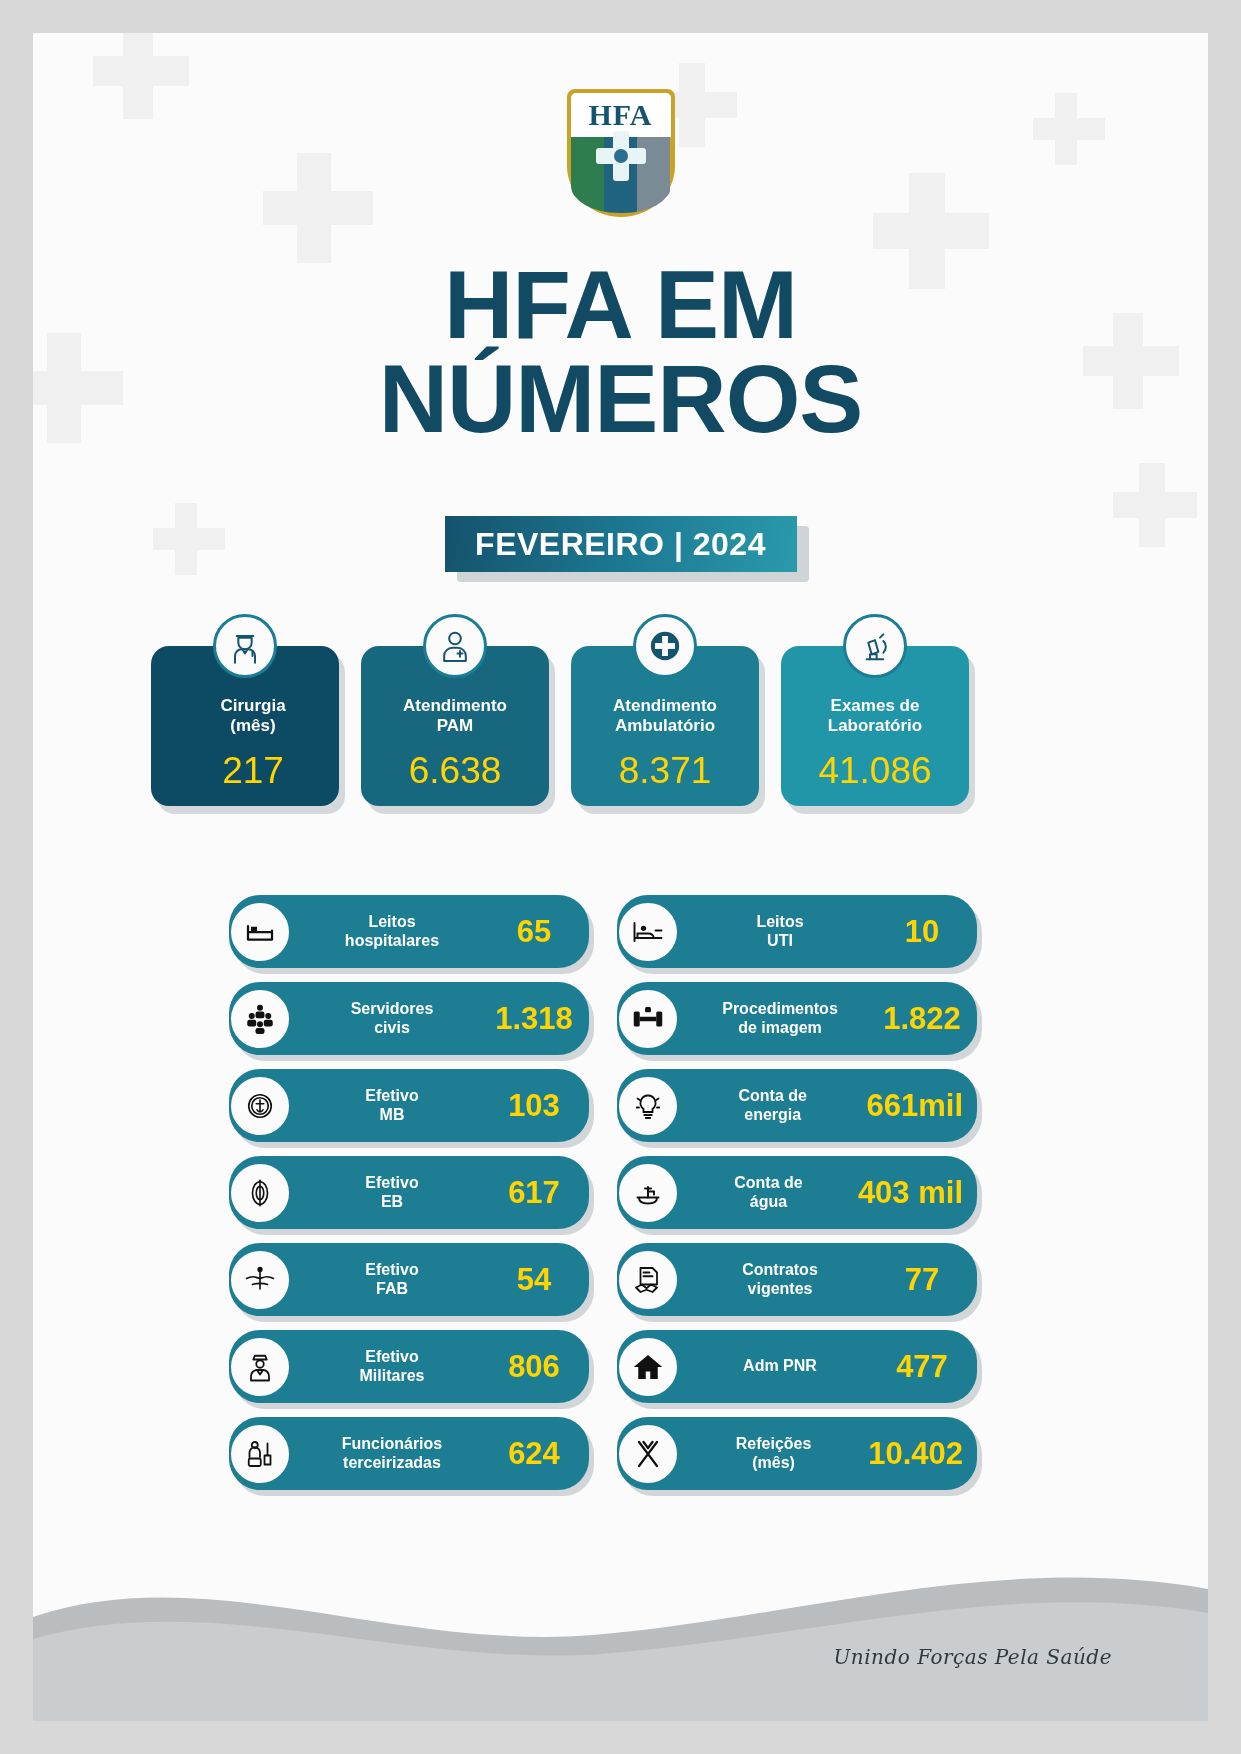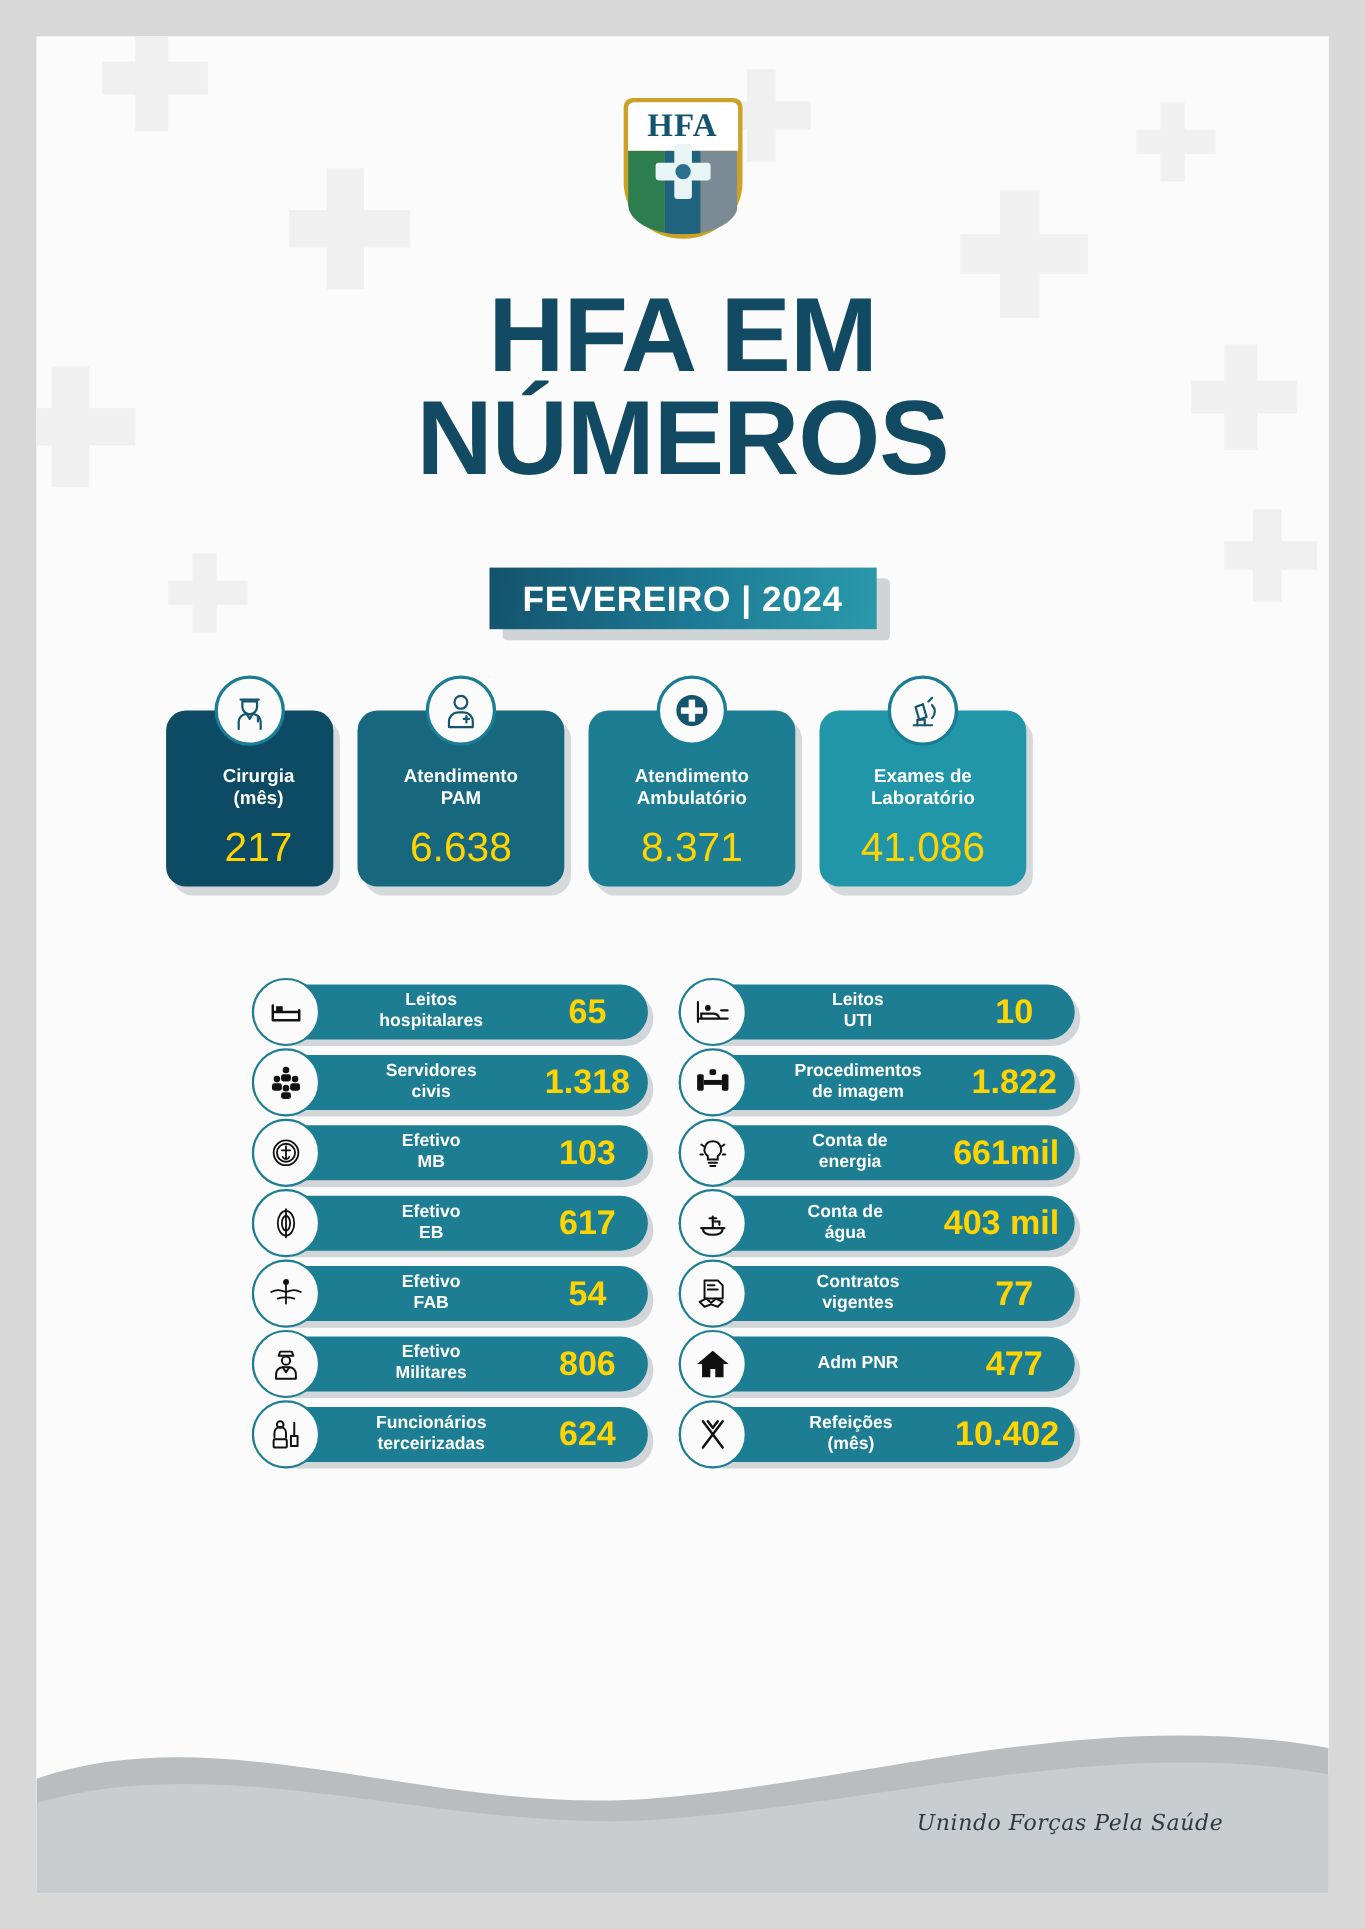--- a/index.html
+++ b/index.html
@@ -89,41 +89,41 @@
   
   .top-cards {
     position:absolute; left:118px; top:613px; width:940px;
     display:flex; gap:22px;
   }
   .tcard {
     position:relative; width:190px; border-radius:18px;
     padding:50px 8px 14px; text-align:center; color:#fff;
     box-shadow: 6px 8px 0 rgba(200,205,208,0.75);
   }
-  .tcard.w1 { width:152px; background:#0d4a63;padding-left:24px; }
+  .tcard.w1 { width:188px; background:#0d4a63;padding-left:24px; }
   .tcard.w2 { width:188px; background:#17687f; }
   .tcard.w3 { width:188px; background:#1d7e93; }
   .tcard.w4 { width:188px; background:#2196a9; }
   .tcard .lbl { font-size:17px; font-weight:bold; line-height:1.18; }
   .tcard .val { font-size:37px; font-weight:normal; color:#ffd400; margin-top:14px; }
   .tcard .badge {
     position:absolute; left:50%; transform:translateX(-50%); top:-32px;
     width:64px; height:64px; border-radius:50%;
     background:#fbfbfb; border:3px solid #1a7d94;
     display:flex; align-items:center; justify-content:center;
   }
   .badge svg { width:40px; height:40px; }
 
   
   .rows {
     position:absolute; left:196px; top:862px; width:786px;
     display:grid; grid-template-columns: 360px 360px; gap:14px 28px;
   }
   .row {
-    position:relative; height:50px; border-radius:31px;
+    position:relative; height:73px; border-radius:31px;
     background:#1d7e93; color:#fff;
     display:flex; align-items:center;
     box-shadow: 5px 6px 0 rgba(200,205,208,0.8);
   }
   .row .ic {
     width:62px; height:62px; border-radius:50%;
     background:#fbfbfb; border:2px solid #1d7e93;
     flex:0 0 62px; display:flex; align-items:center; justify-content:center;
   }
   .row .ic svg { width:36px; height:36px; }

